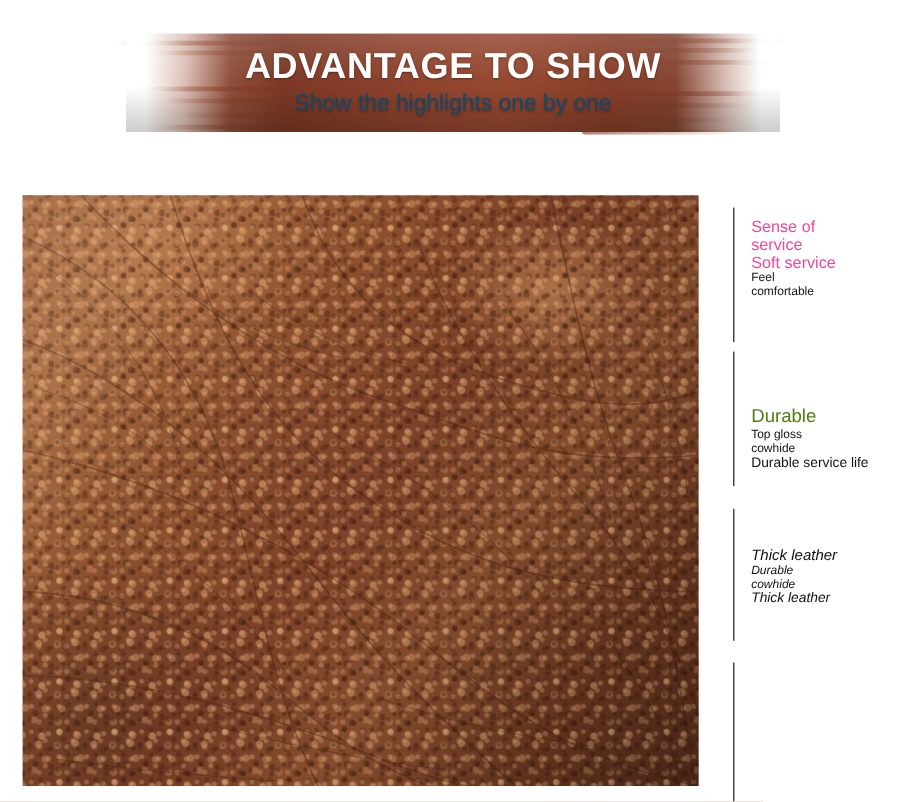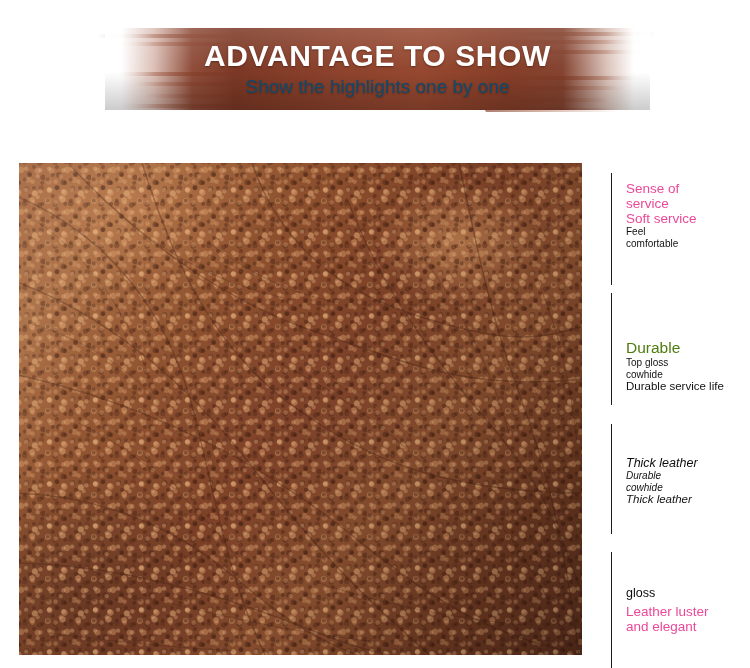--- a/index.html
+++ b/index.html
@@ -324,20 +324,15 @@
     <div class="body" style="top:32px;font-style:italic;">
       <div class="f-md">Thick leather</div>
       <div class="f-sm">Durable</div>
       <div class="f-sm">cowhide</div>
       <div class="f-sm2">Thick leather</div>
     </div>
   </div>
 
   <div class="feature" style="top:389px; height:116px;">
     <div class="rule" style="height:116px;"></div>
-    <div class="body" style="top:34px;">
-      <div class="f-md">gloss</div>
-      <div class="f-lg" style="margin-top:4px;">Leather luster</div>
-      <div class="f-lg">and elegant</div>
-    </div>
   </div>
 
 </div>
 
 </body></html>

